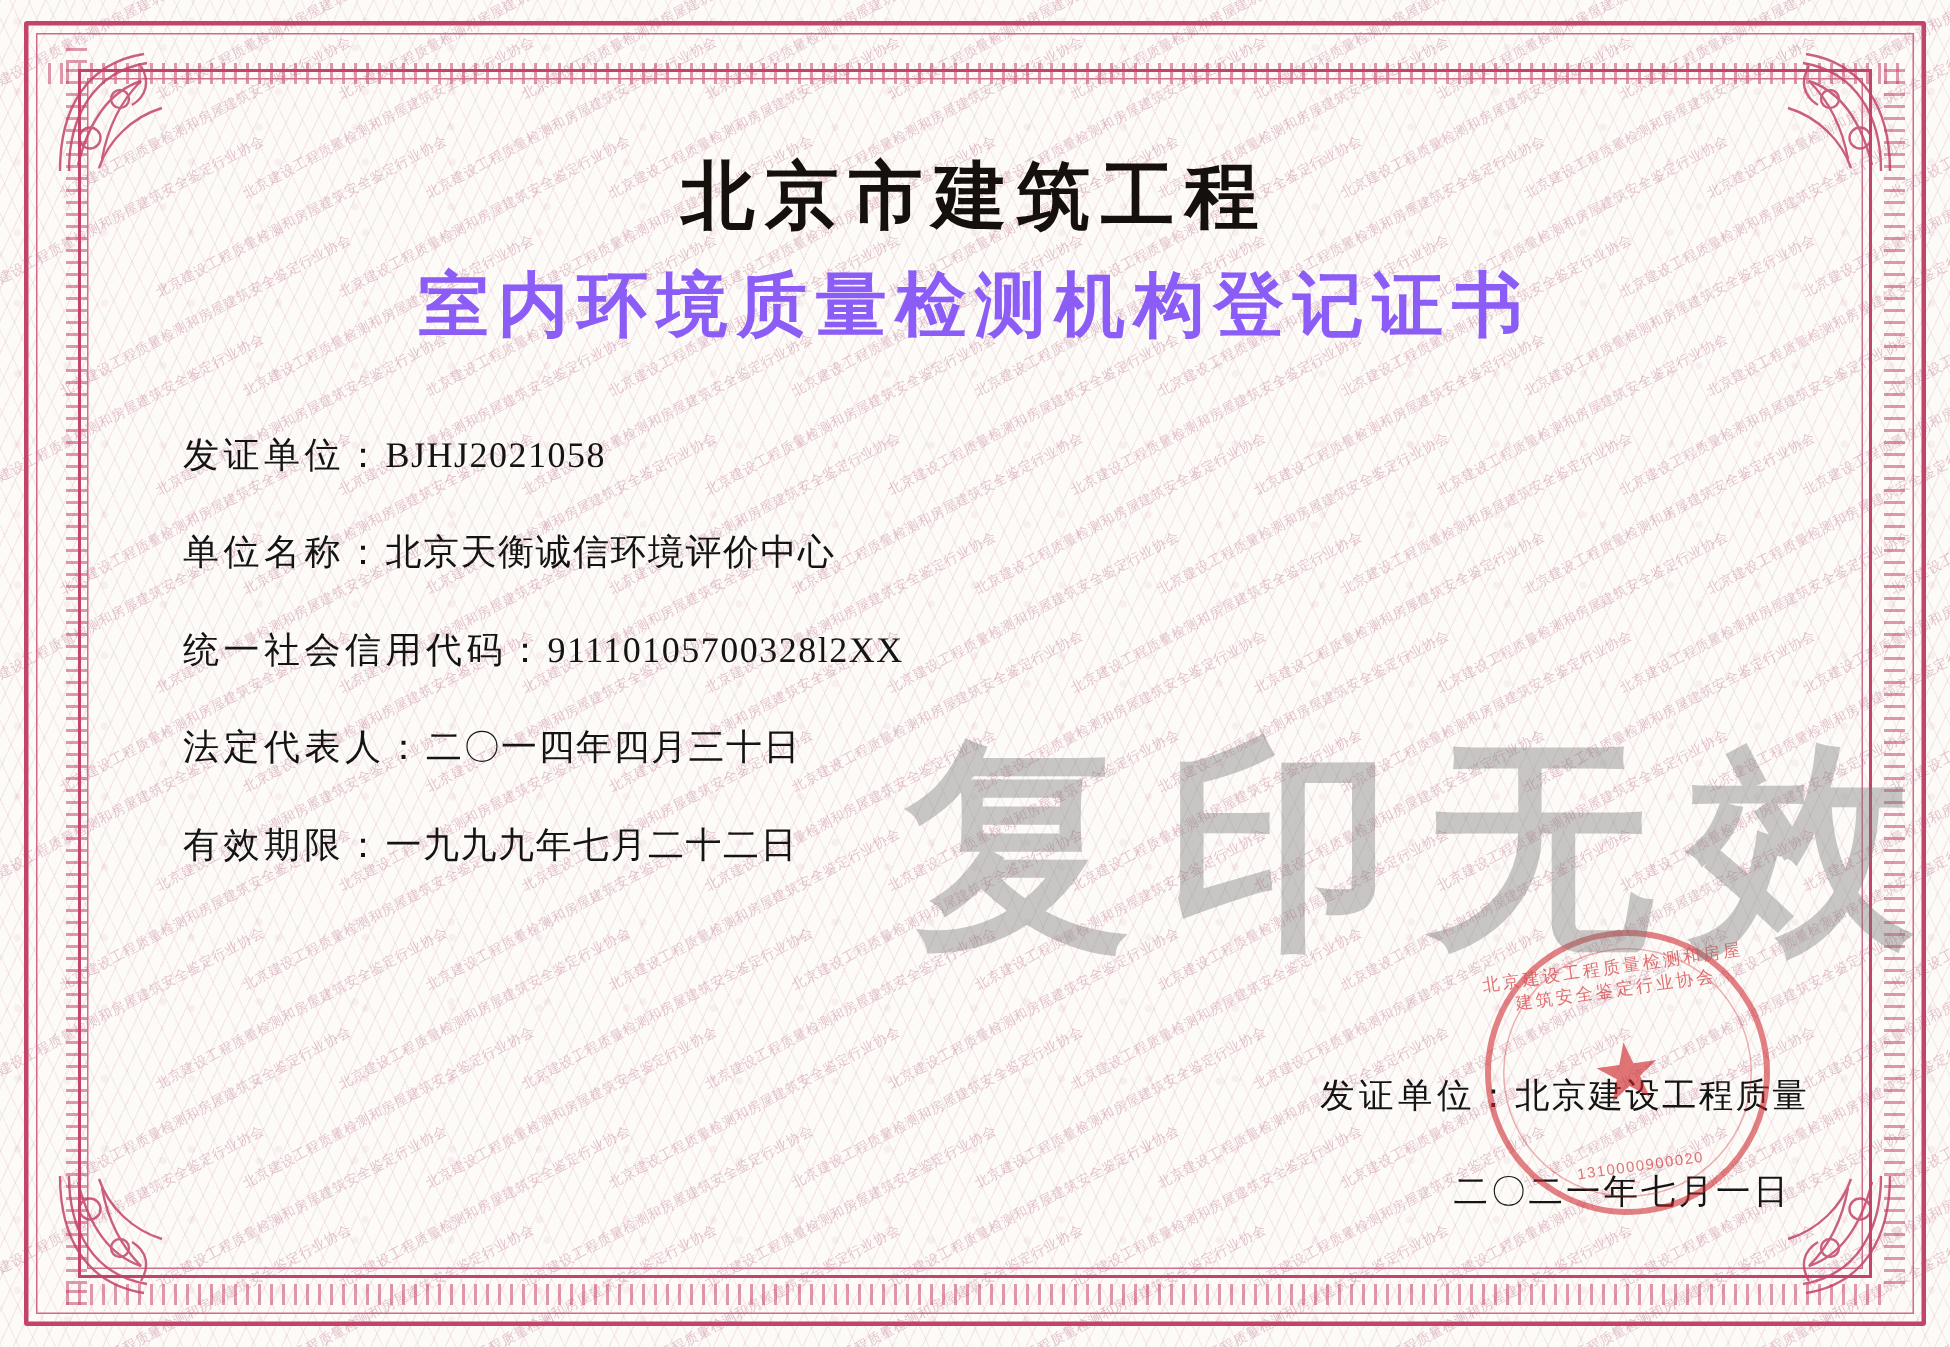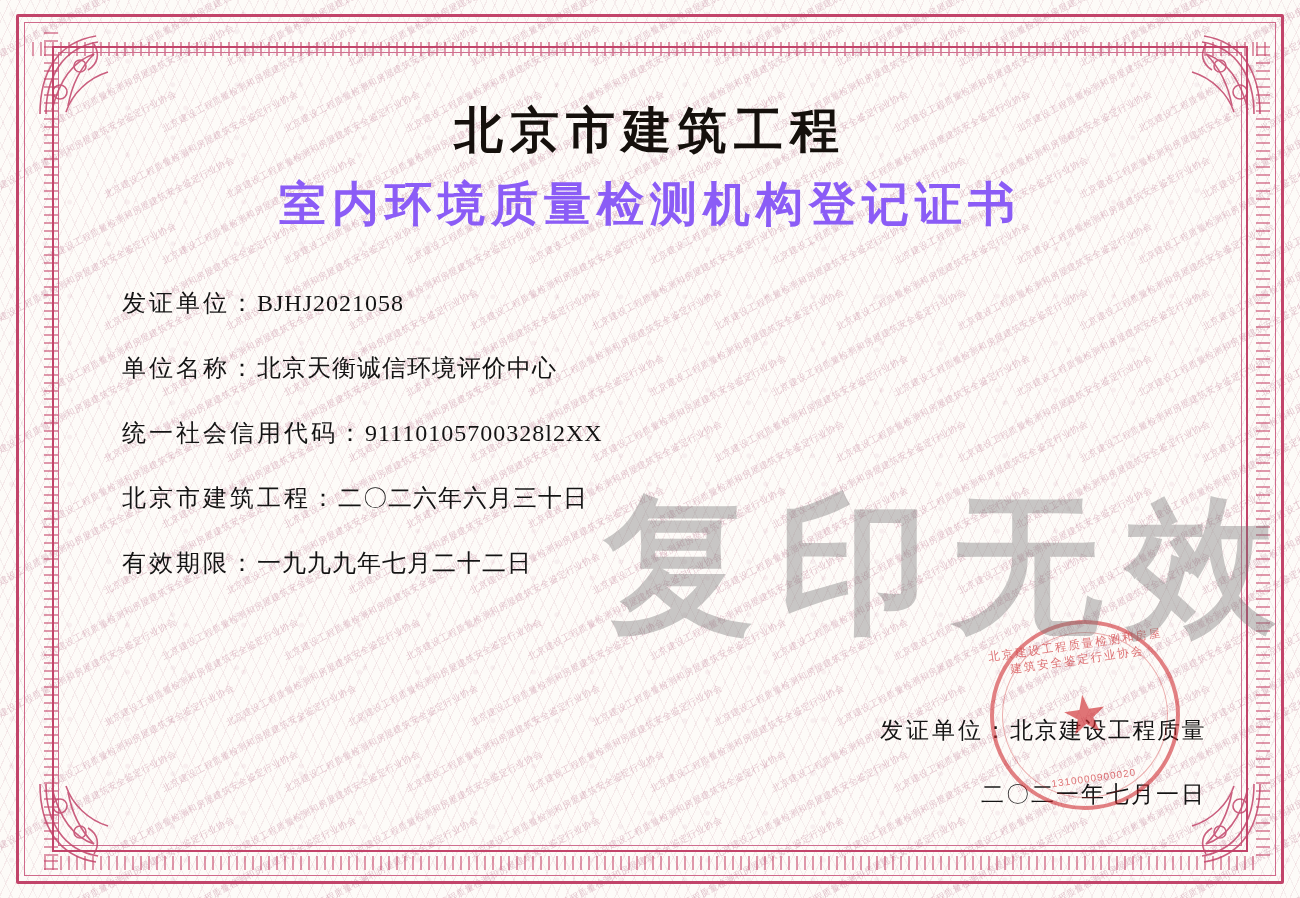--- a/index.html
+++ b/index.html
@@ -155,21 +155,21 @@
     width: 520px;
     text-align: right;
     font-size: 23px;
     color: #141414;
     letter-spacing: 1.5px;
     line-height: 1.5;
   }
   .issuer-row1 .issuer-label { letter-spacing: 3px; }
   .issuer-date {
     position: absolute;
-    right: 24px;
+    right: 36px;
     bottom: 24px;
     width: 520px;
     text-align: right;
     font-size: 23px;
     color: #141414;
     letter-spacing: 2px;
   }
 
   
   .seal {
@@ -452,21 +452,21 @@
 
     <div class="title-block">
       <div class="title-line1">北京市建筑工程</div>
       <div class="title-line2">室内环境质量检测机构登记证书</div>
     </div>
 
     <div class="fields" id="fields-host">
         <div class="field-row"><span class="field-label">发证单位：</span><span class="field-value">BJHJ2021058</span></div>
         <div class="field-row"><span class="field-label">单位名称：</span><span class="field-value">北京天衡诚信环境评价中心</span></div>
         <div class="field-row"><span class="field-label">统一社会信用代码：</span><span class="field-value">91110105700328l2XX</span></div>
-        <div class="field-row"><span class="field-label">北京市建筑工程：</span><span class="field-value">二〇二六年六月三十日</span></div>
+        <div class="field-row"><span class="field-label">法定代表人：</span><span class="field-value">二〇一四年四月三十日</span></div>
         <div class="field-row"><span class="field-label">有效期限：</span><span class="field-value">一九九九年七月二十二日</span></div>
       </div>
 
     <div class="issuer">
       <div class="issuer-row1">
         <span class="issuer-label">发证单位：</span><span>北京建设工程质量</span>
       </div>
     </div>
     <div class="issuer-date">二〇二一年七月一日</div>
 

